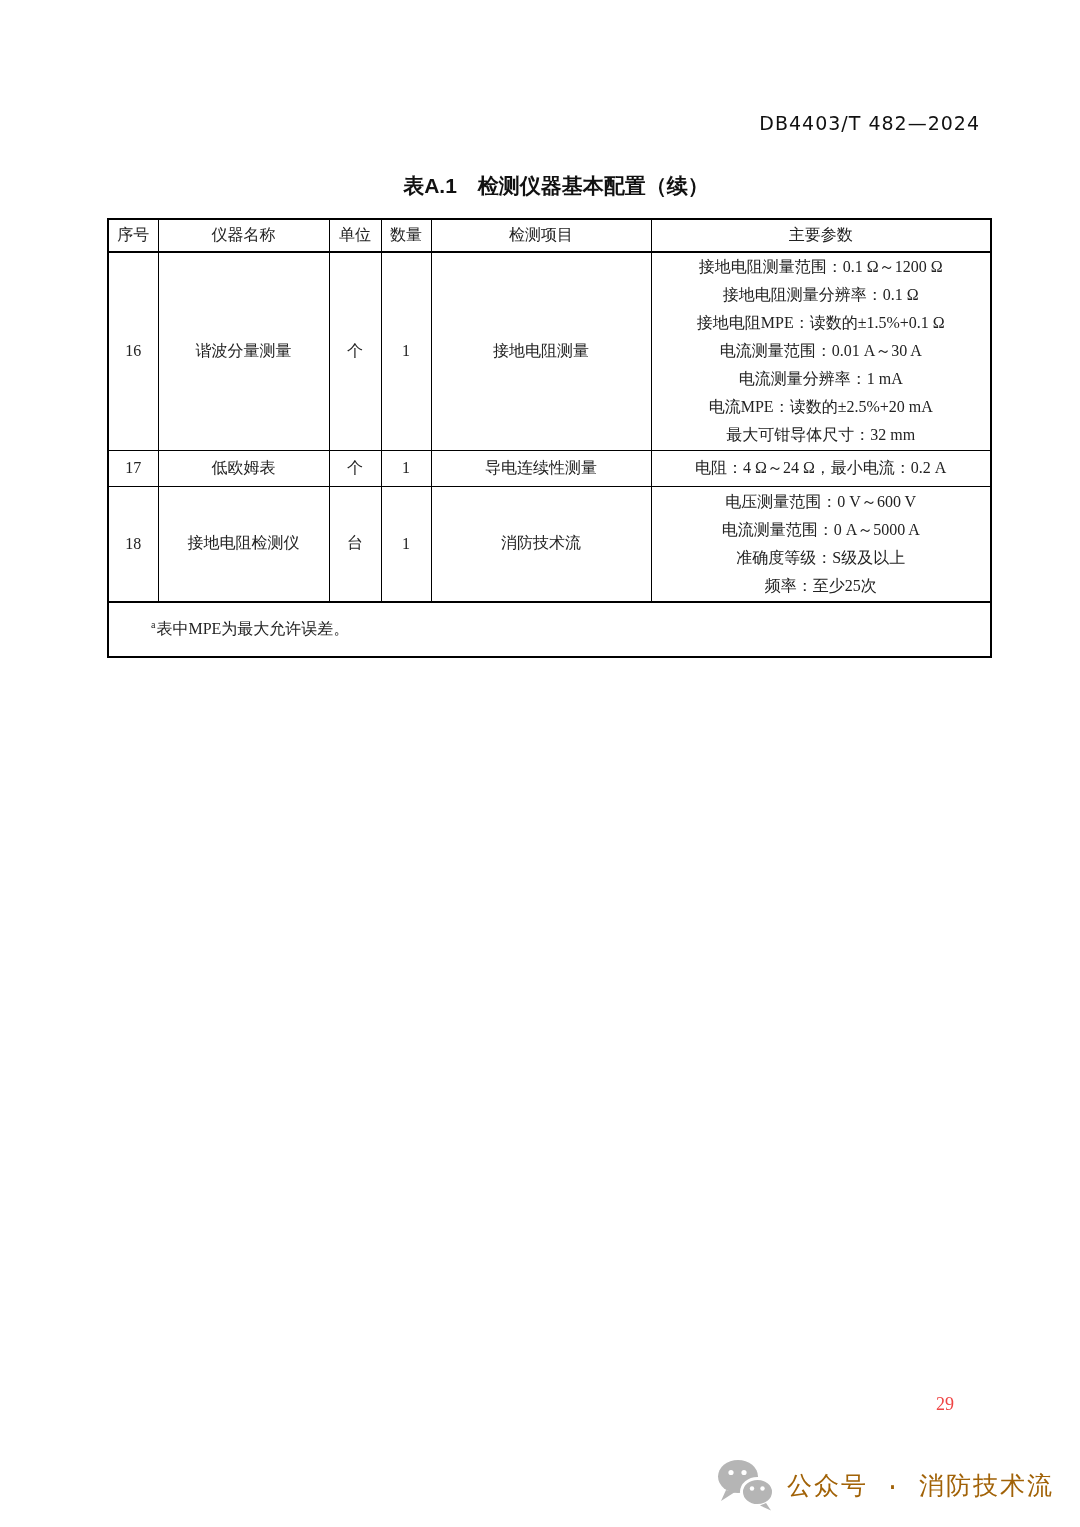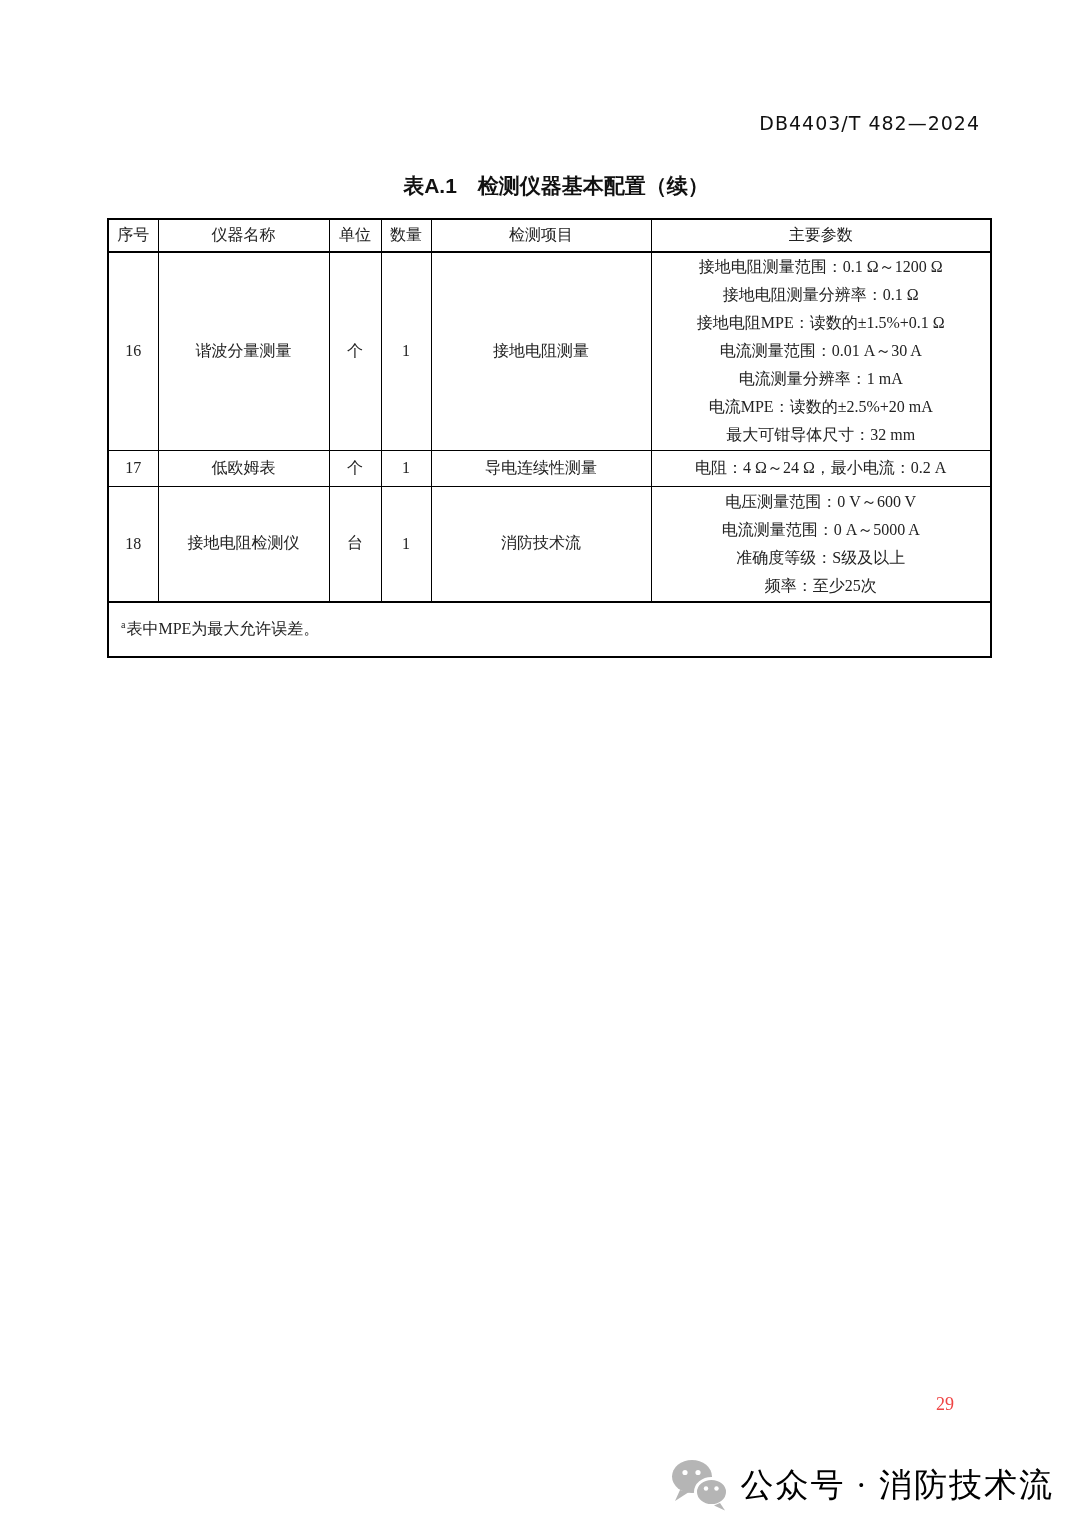--- a/index.html
+++ b/index.html
@@ -61,21 +61,21 @@
   tbody tr:nth-child(3){height:116px;}
   td.params{padding:2px 4px;margin-left:16px;}
   .param-line{
     line-height:28px;
     white-space:nowrap;
   }
   tr.footnote-row td{
     height:53px;
     border-top:2.5px solid #000;
     text-align:left;
-    padding-left:12px;
+    padding-left:42px;
     font-size:16px;
   }
   tr.footnote-row sup{
     font-size:10px;
     vertical-align:super;
     margin-right:1px;
   }
   .page-number{
     position:absolute;
     top:1394px;
@@ -85,23 +85,23 @@
   }
   .watermark{
     position:absolute;
     top:1459px;
     right:26px;
     display:flex;
     align-items:center;
     gap:12px;
   }
   .watermark .wm-text{
-    font-family:Liberation Serif, serif;
-    font-size:33px;
-    color:#000000;
+    font-family:Liberation Mono, monospace;
+    font-size:25px;
+    color:#a16207;
     letter-spacing:2px;
     white-space:nowrap;
   }
   .wm-icon{display:block;}
 </style>
 </head>
 <body>
 
 <div class="page">
 

